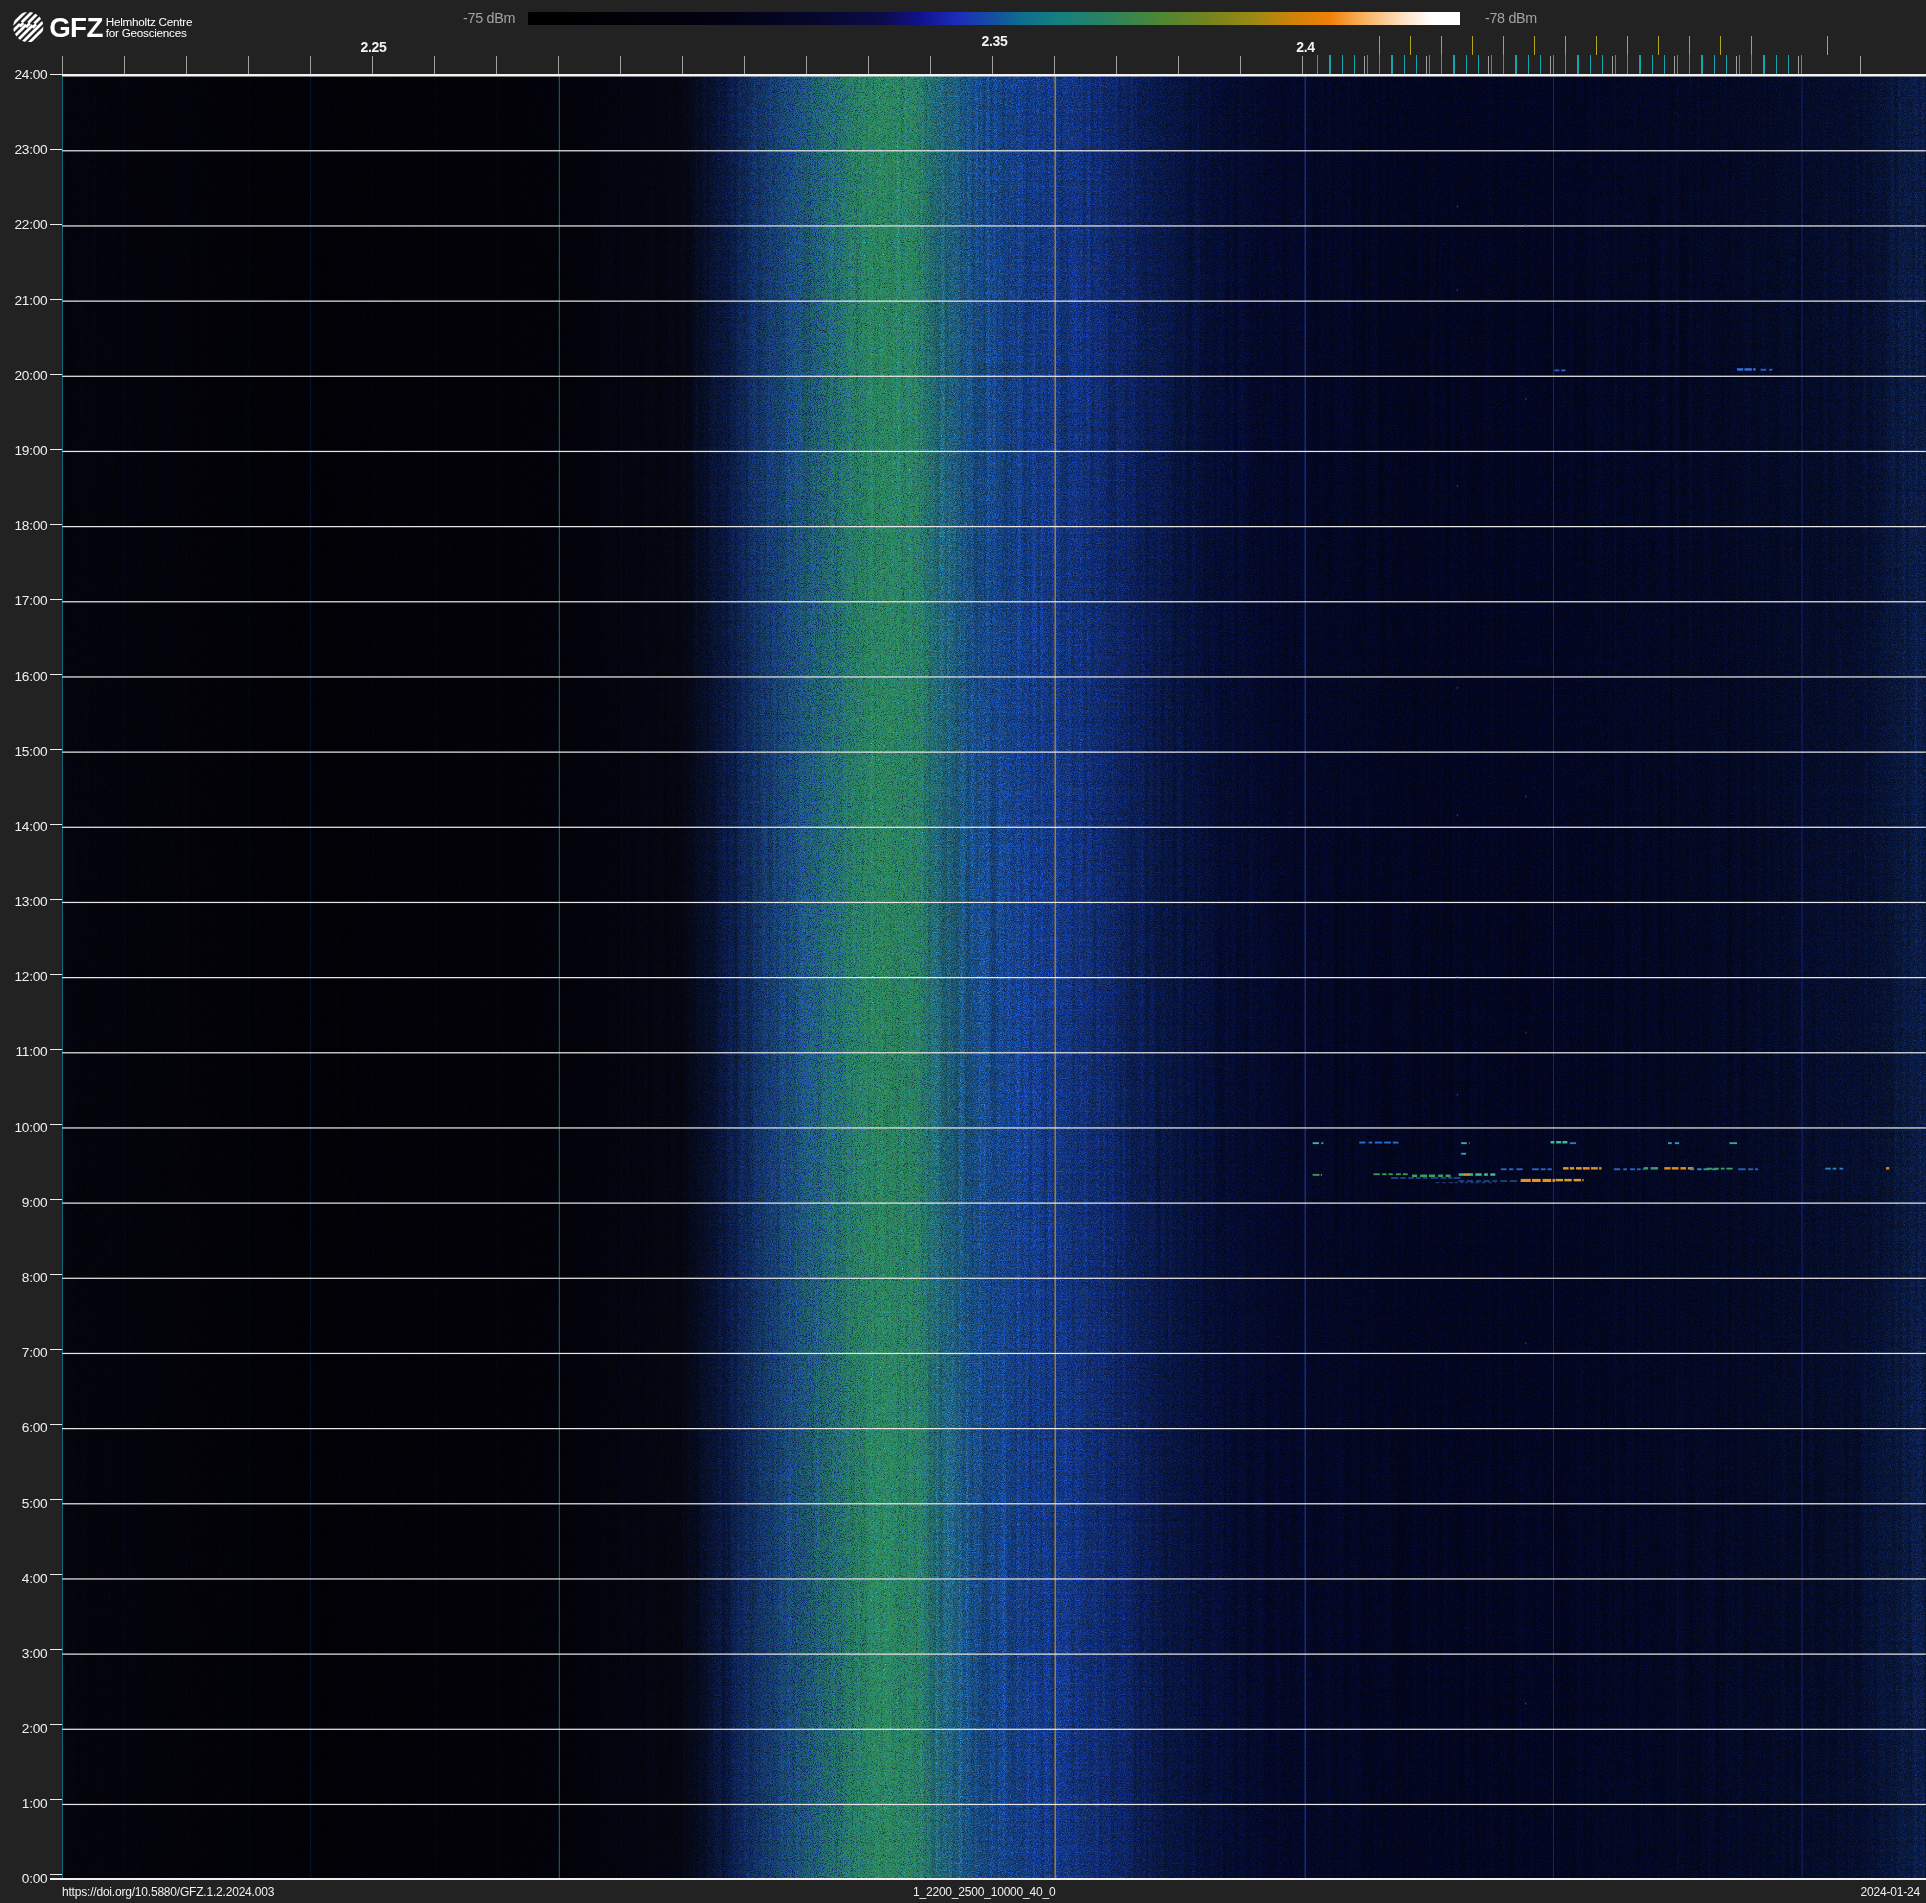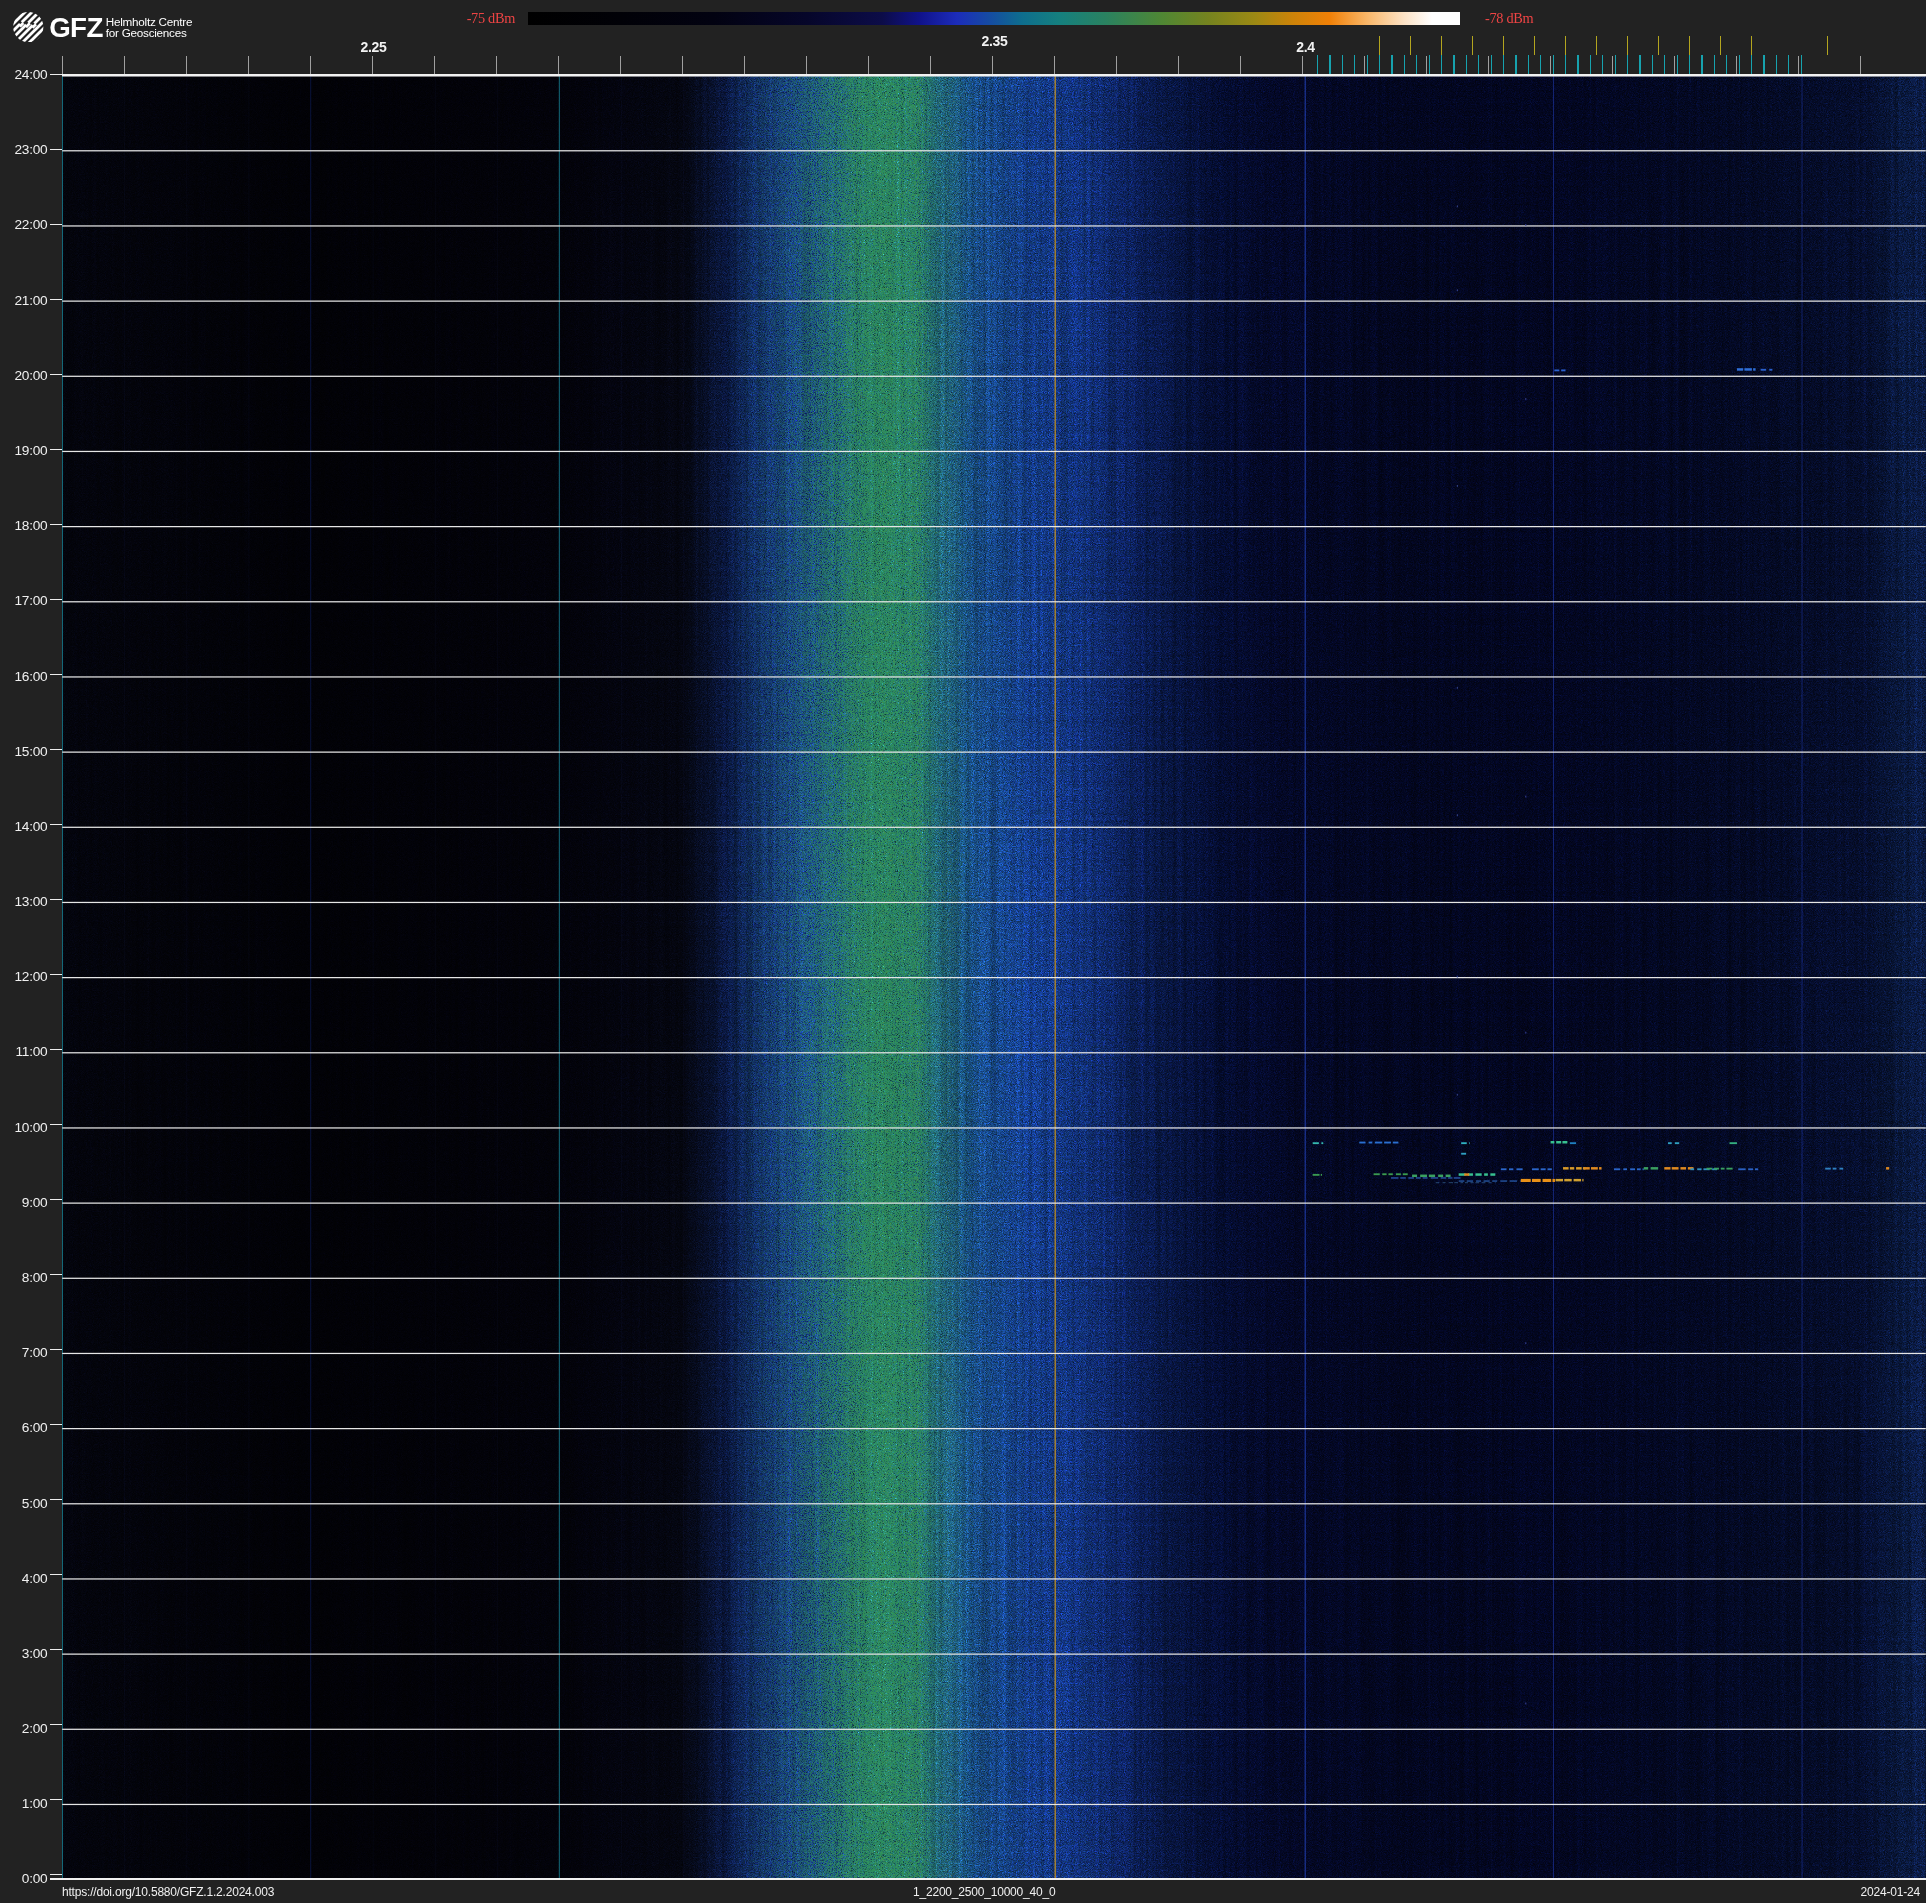--- a/index.html
+++ b/index.html
@@ -3,21 +3,21 @@
 <meta charset="utf-8">
 <style>
   html,body{margin:0;padding:0;}
   body{width:1926px;height:1904px;background:#222222;position:relative;overflow:hidden;
        font-family:"Liberation Sans",sans-serif;}
   .abs{position:absolute;}
   .tlab{position:absolute;width:56px;text-align:right;color:#f0f0f0;font-size:13.7px;
         line-height:15px;height:15px;letter-spacing:-0.3px;}
   .flab{position:absolute;width:75px;text-align:center;color:#f2f2f2;font-size:14px;
         font-weight:bold;line-height:13.7px;letter-spacing:-0.3px;}
-  .cbl{position:absolute;color:#ef4444;font-size:14.3px;line-height:15px;letter-spacing:-0.3px;font-family:Liberation Serif, serif;}
+  .cbl{position:absolute;color:#a3a3a3;font-size:14.3px;line-height:15px;letter-spacing:-0.3px;}
   .ft{position:absolute;color:#f0f0f0;font-size:12px;line-height:15px;letter-spacing:-0.2px;}
 </style>
 </head>
 <body>
 
 <svg class="abs" style="left:11.2px;top:11.2px" width="261" height="32" viewBox="0 0 420 52">
   <defs>
     <clipPath id="lc">
         <circle cx="26" cy="26" r="24.5"></circle>
       </clipPath>

